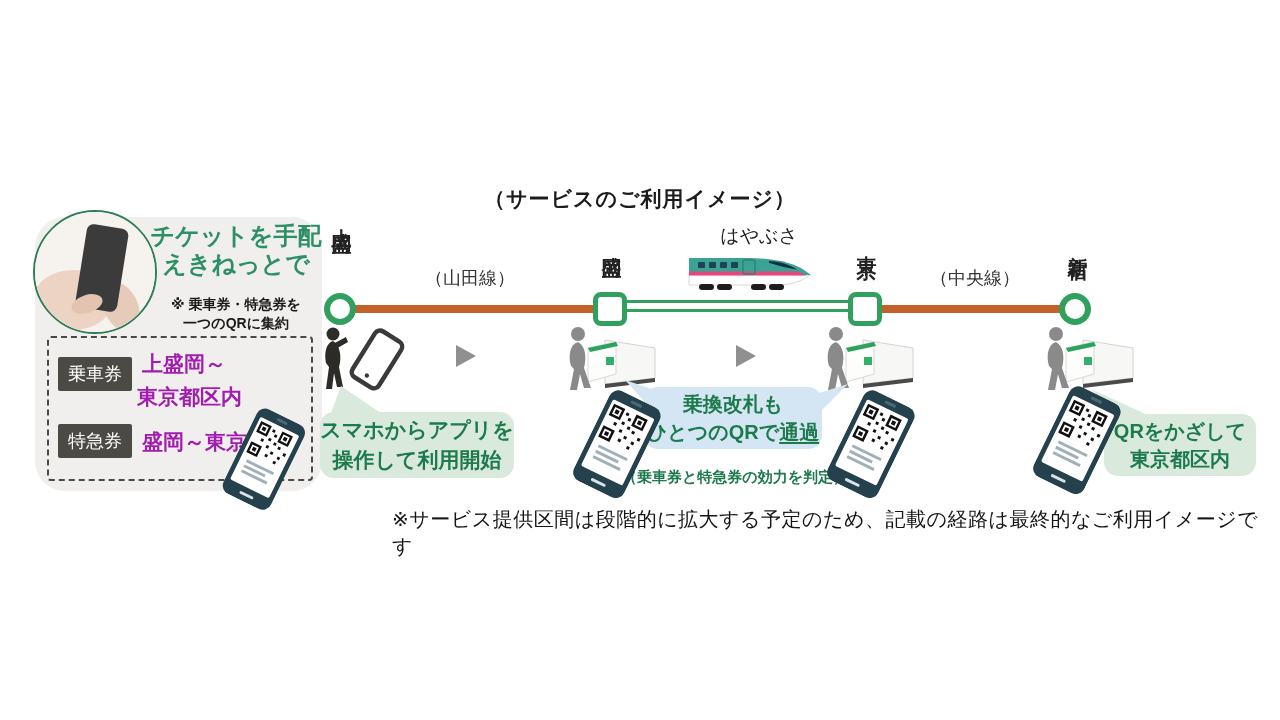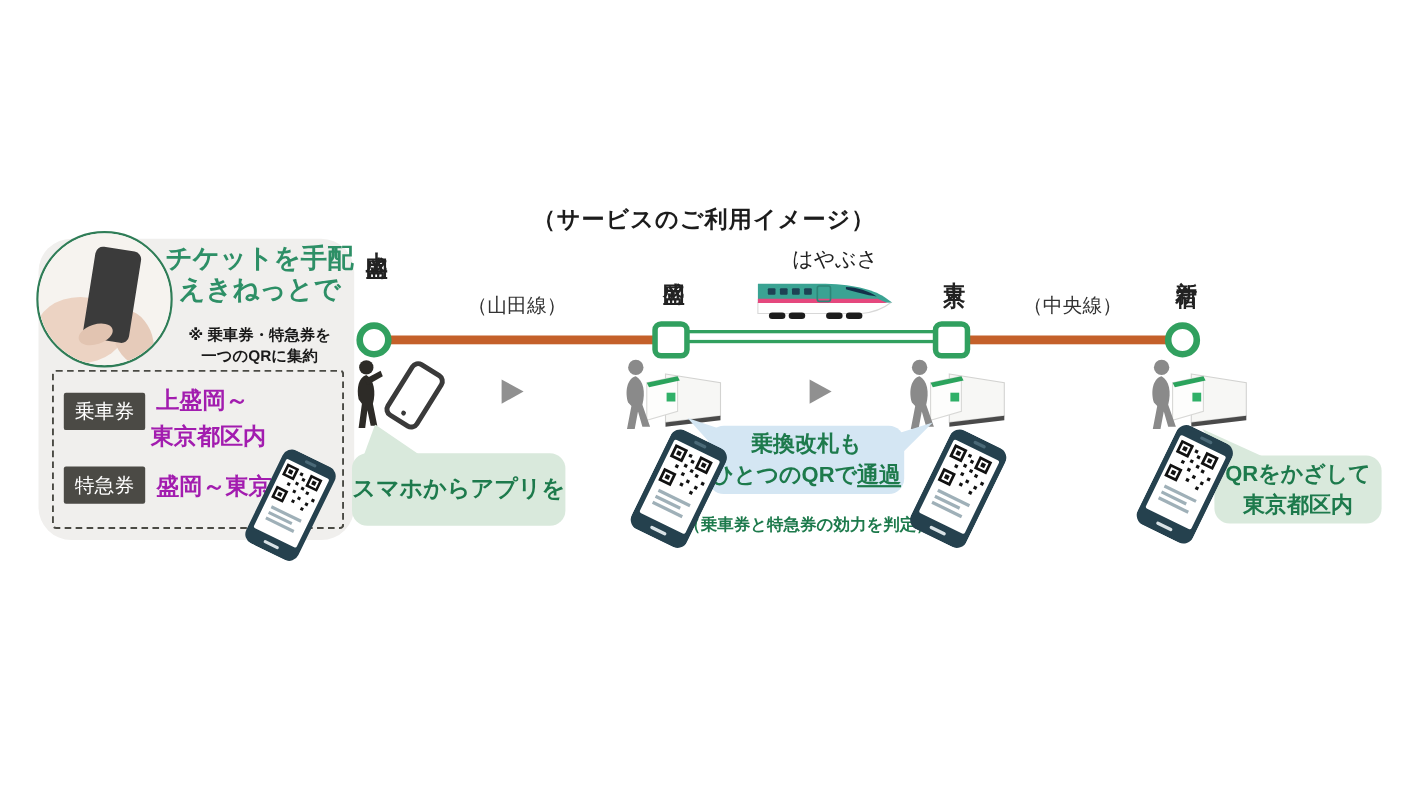--- a/index.html
+++ b/index.html
@@ -334,28 +334,30 @@
     </svg>
   </div>
   <div class="abs tail" style="left:1088px;top:390px;">
     <svg width="70" height="26" viewBox="0 0 70 26">
         <polygon points="5,0 24,26 62,26" fill="#d9e9dc"></polygon>
       </svg>
   </div>
 
   <div class="abs bubble bubble-green b-start">
     <div>スマホからアプリを</div>
+    <div>操作して利用開始</div>
   </div>
 
   <div class="abs bubble bubble-blue b-transfer">
     <div>乗換改札も</div>
     <div><span>ひとつのQRで</span><span class="underline">通過</span></div>
   </div>
 
   <div class="abs transfer-sub">（乗車券と特急券の効力を判定）</div>
 
   <div class="abs bubble bubble-green b-end">
     <div>QRをかざして</div>
     <div>東京都区内</div>
   </div>
 
+  <div class="abs footer">※サービス提供区間は段階的に拡大する予定のため、記載の経路は最終的なご利用イメージです</div>
 
 </div>
 
 </body></html>

